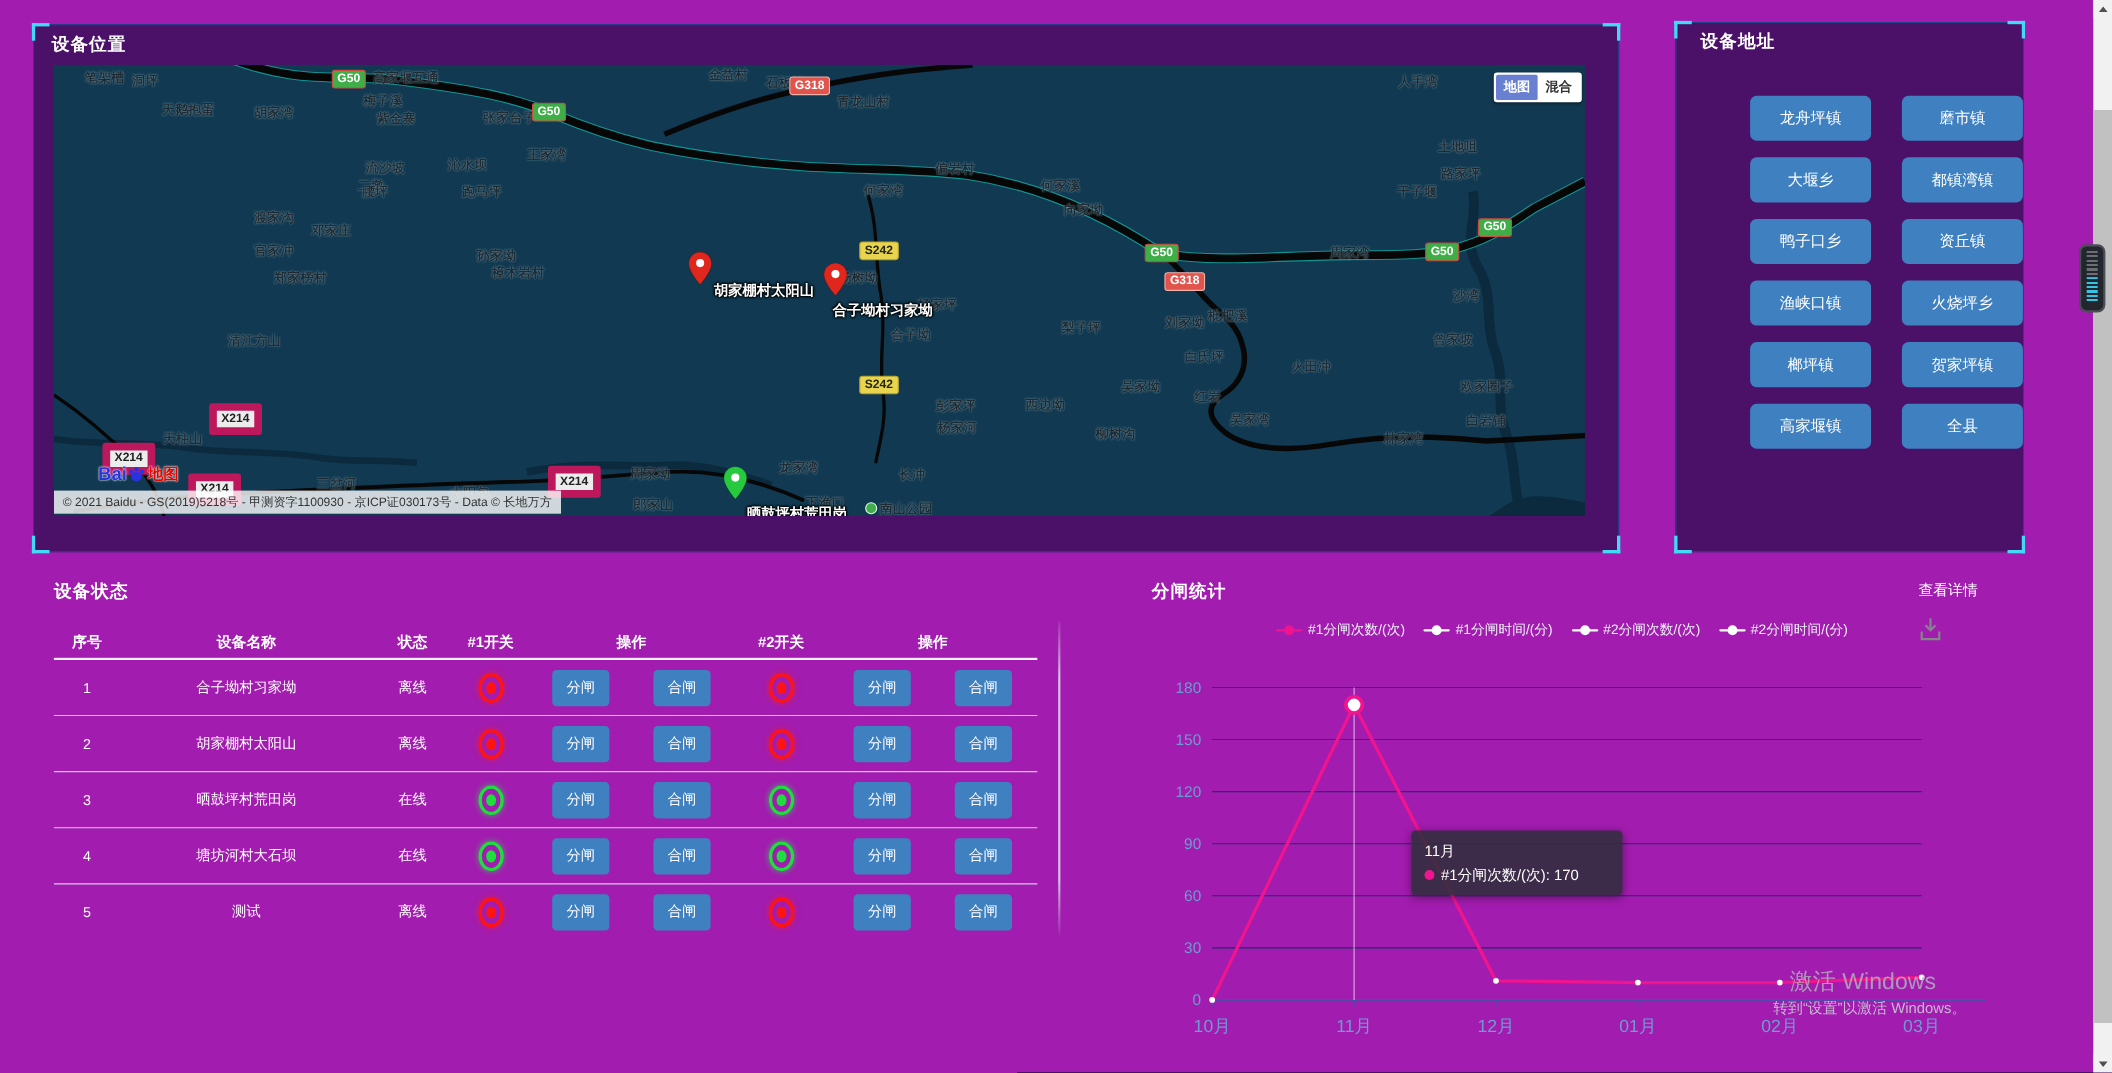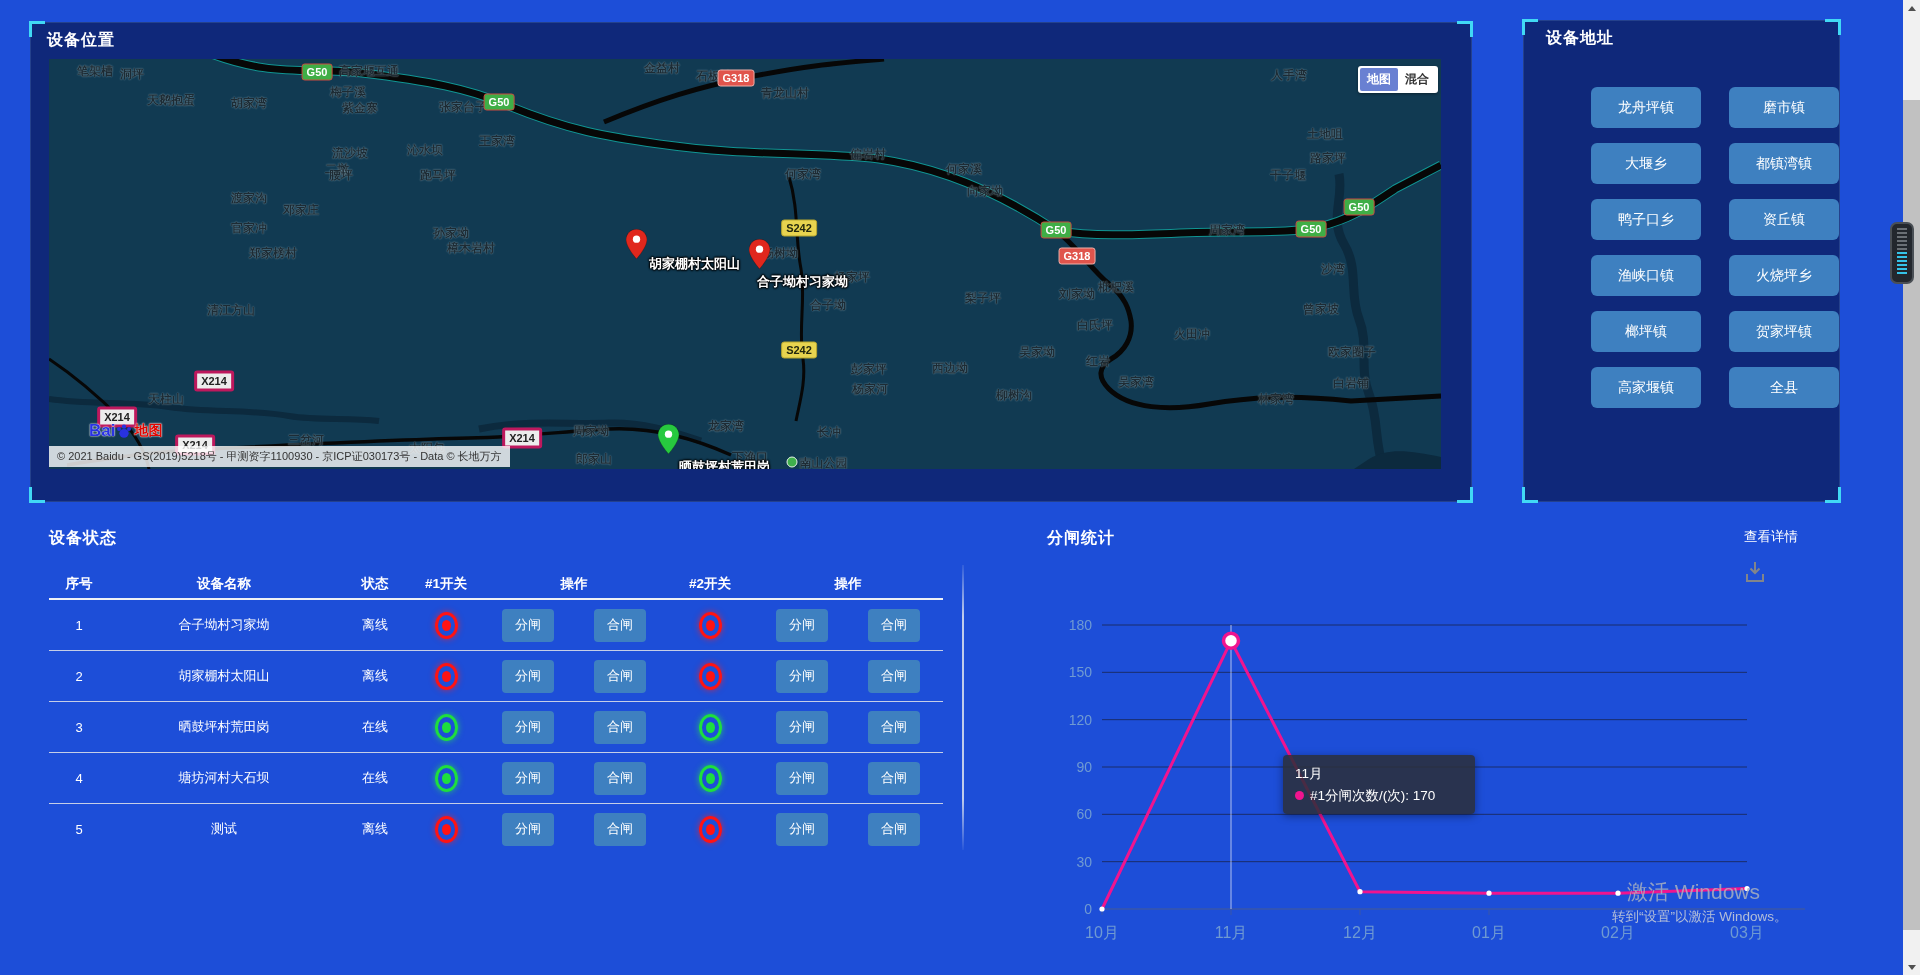--- a/index.html
+++ b/index.html
@@ -1,17 +1,17 @@
 <!DOCTYPE html>
 <html><head>
 <meta charset="utf-8">
 <style>
   html,body{margin:0;padding:0;background:#030831;width:1920px;height:975px;overflow:hidden;
     font-family:"Liberation Sans","DejaVu Sans",sans-serif;}
-  .page{position:relative;width:1920px;height:975px;background:#1d4ed8;}
+  .page{position:relative;width:1920px;height:975px;background:#a21caf;}
   
   .panel{position:absolute;border:1px solid #24418c;background:rgba(3,9,46,0.55);}
   .panel-location{left:30px;top:22px;width:1440px;height:478px;}
   .panel-address{left:1523px;top:20px;width:315px;height:480px;}
   .corner{position:absolute;width:13px;height:13px;border:3px solid #41d9f5;}
   .c-tl{top:-2px;left:-2px;border-right:none;border-bottom:none;}
   .c-tr{top:-2px;right:-2px;border-left:none;border-bottom:none;}
   .c-bl{bottom:-2px;left:-2px;border-right:none;border-top:none;}
   .c-br{bottom:-2px;right:-2px;border-left:none;border-top:none;}
   .panel-title{position:absolute;left:16px;top:7px;margin:0;color:#fff;font-size:16px;font-weight:bold;letter-spacing:1px;}
@@ -20,21 +20,21 @@
   .map{position:absolute;left:18px;top:36px;width:1392px;height:410px;background:#113a52;overflow:hidden;cursor:grab;}
   .map svg.roads{position:absolute;left:0;top:0;}
   .map-label{position:absolute;transform:translate(-50%,-50%);color:#1d2b34;font-size:12px;font-weight:600;
     white-space:nowrap;text-shadow:0 0 2px rgba(170,200,210,0.45),0 0 1px rgba(170,200,210,0.45);pointer-events:none;}
   .park-dot{display:inline-block;width:9px;height:9px;border-radius:50%;background:#3faf4c;border:1px solid #e8f5e6;vertical-align:-1px;margin-right:2px;}
   .road-badge{position:absolute;transform:translate(-50%,-50%);font-size:11px;font-weight:bold;line-height:1;
     padding:2px 4px;border-radius:3px;white-space:nowrap;}
   .badge-g50{background:#3fae46;color:#fff;border:1.5px solid #cc4b40;}
   .badge-g318{background:#e0544c;color:#fff;border:1.5px solid #f0b0aa;}
   .badge-s{background:#e8d44f;color:#22270e;border:1px solid #b7a62e;}
-  .badge-x{background:#ececec;color:#222;border:3px solid #be185d;}
+  .badge-x{background:#ececec;color:#222;border:7px solid #be185d;}
   .pin{position:absolute;}
   .pin-label{position:absolute;color:#fff;font-size:13px;font-weight:bold;white-space:nowrap;
     text-shadow:1px 0 2px #000,-1px 0 2px #000,0 1px 2px #000,0 -1px 2px #000;}
   .map-toggle{position:absolute;left:1309px;top:7px;background:#fff;border-radius:3px;padding:2px;display:flex;
     box-shadow:0 1px 3px rgba(0,0,0,0.4);}
   .map-toggle .opt{font-size:12px;font-weight:bold;padding:3px 7px;border-radius:2px;cursor:pointer;}
   .map-toggle .opt.active{background:#6980d2;color:#fff;}
   .map-toggle .opt.inactive{background:#fff;color:#333;}
   .baidu-logo{position:absolute;left:4px;top:362px;display:flex;align-items:center;gap:1px;
     text-shadow:0 0 2px #fff,0 0 1px #fff;padding-left:36px;}
@@ -376,20 +376,46 @@
             <button class="op-btn">分闸</button>
             <button class="op-btn">合闸</button>
           </div>
         </div>
       </div>
   </div>
 
   <div class="divider-v"></div>
   <h2 class="chart-title">分闸统计</h2>
   <a class="detail-link">查看详情</a>
+  <div class="legend-row" id="legend-row">
+      <div class="lg-item">
+        <span class="lg-mark" style="background:#f0148f">
+          <i style="background:#f0148f"></i>
+        </span>
+        <span class="lg-text">#1分闸次数/(次)</span>
+      </div>
+      <div class="lg-item">
+        <span class="lg-mark" style="background:#ffffff">
+          <i style="background:#ffffff"></i>
+        </span>
+        <span class="lg-text">#1分闸时间/(分)</span>
+      </div>
+      <div class="lg-item">
+        <span class="lg-mark" style="background:#ffffff">
+          <i style="background:#ffffff"></i>
+        </span>
+        <span class="lg-text">#2分闸次数/(次)</span>
+      </div>
+      <div class="lg-item">
+        <span class="lg-mark" style="background:#ffffff">
+          <i style="background:#ffffff"></i>
+        </span>
+        <span class="lg-text">#2分闸时间/(分)</span>
+      </div>
+    </div>
   <svg class="dl-icon" width="22" height="26" viewBox="0 0 22 26">
     <path d="M11 2 v11 M6.5 8.5 L11 13 L15.5 8.5" fill="none" stroke="#82858a" stroke-width="2"></path>
     <path d="M3 14 v7 h16 v-7" fill="none" stroke="#82858a" stroke-width="2"></path>
   </svg>
   <svg class="chart-svg" id="chart-svg" width="780" height="360" viewBox="0 0 780 360">
       <text x="52" y="318" text-anchor="end" fill="#6f9ad2" font-size="14">0</text>
       <line x1="62" y1="265.6666666666667" x2="707" y2="265.6666666666667" stroke="#1b2d6a" stroke-width="1"></line>
       <text x="52" y="270.6666666666667" text-anchor="end" fill="#6f9ad2" font-size="14">30</text>
       <line x1="62" y1="218.33333333333334" x2="707" y2="218.33333333333334" stroke="#1b2d6a" stroke-width="1"></line>
       <text x="52" y="223.33333333333334" text-anchor="end" fill="#6f9ad2" font-size="14">60</text>

